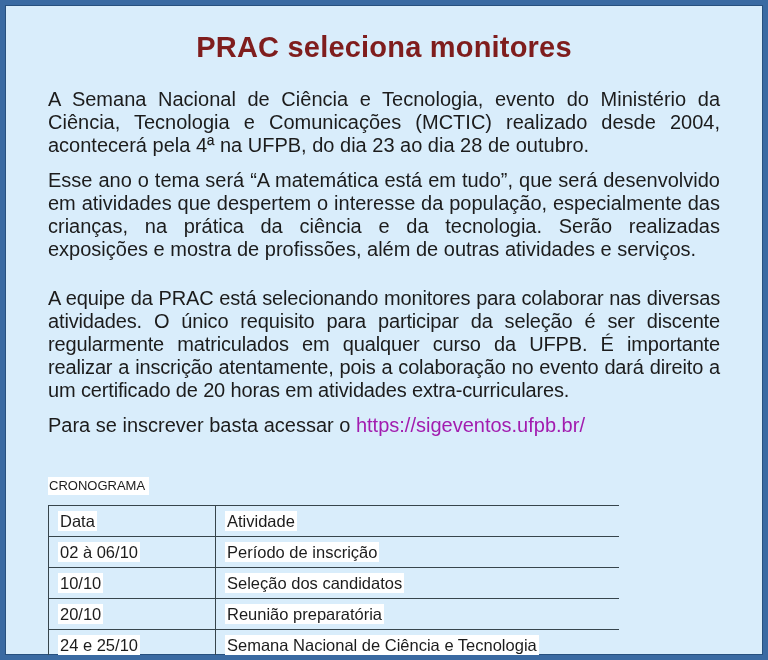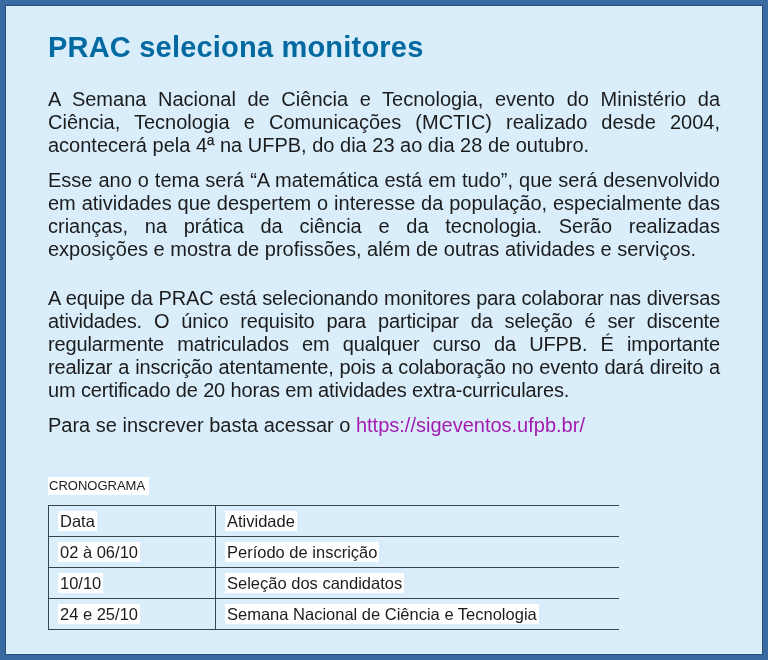--- a/index.html
+++ b/index.html
@@ -11,23 +11,24 @@
   .flyer {
     width: 768px; height: 660px;
     background: #d9edfb;
     border: 5px solid #3a6aa2;
     box-shadow: inset 0 0 0 1px #27507e;
     padding: 16px 43px 0 43px;
     color: #1c1c1c;
     overflow: hidden;
   }
   .title {
+    text-align: center;
     font-size: 29px;
     font-weight: 700;
-    color: #0369a1;
+    color: #7f1d1d;
     margin: 10px 0 24px 0;
     letter-spacing: 0.2px;
   }
   .para {
     font-size: 20px;
     line-height: 23px;
     text-align: justify;
     margin-bottom: 12px;
     color: #1c1c1c;
   }
@@ -103,19 +104,23 @@
       </tr>
       <tr>
         <td class="c1"><span class="hl">02 à 06/10</span></td>
         <td class="c2"><span class="hl">Período de inscrição</span></td>
       </tr>
       <tr>
         <td class="c1"><span class="hl">10/10</span></td>
         <td class="c2"><span class="hl">Seleção dos candidatos</span></td>
       </tr>
       <tr>
+        <td class="c1"><span class="hl">20/10</span></td>
+        <td class="c2"><span class="hl">Reunião preparatória</span></td>
+      </tr>
+      <tr>
         <td class="c1"><span class="hl">24 e 25/10</span></td>
         <td class="c2"><span class="hl">Semana Nacional de Ciência e Tecnologia</span></td>
       </tr>
     </tbody>
   </table>
 
 </div>
 
 </body></html>

